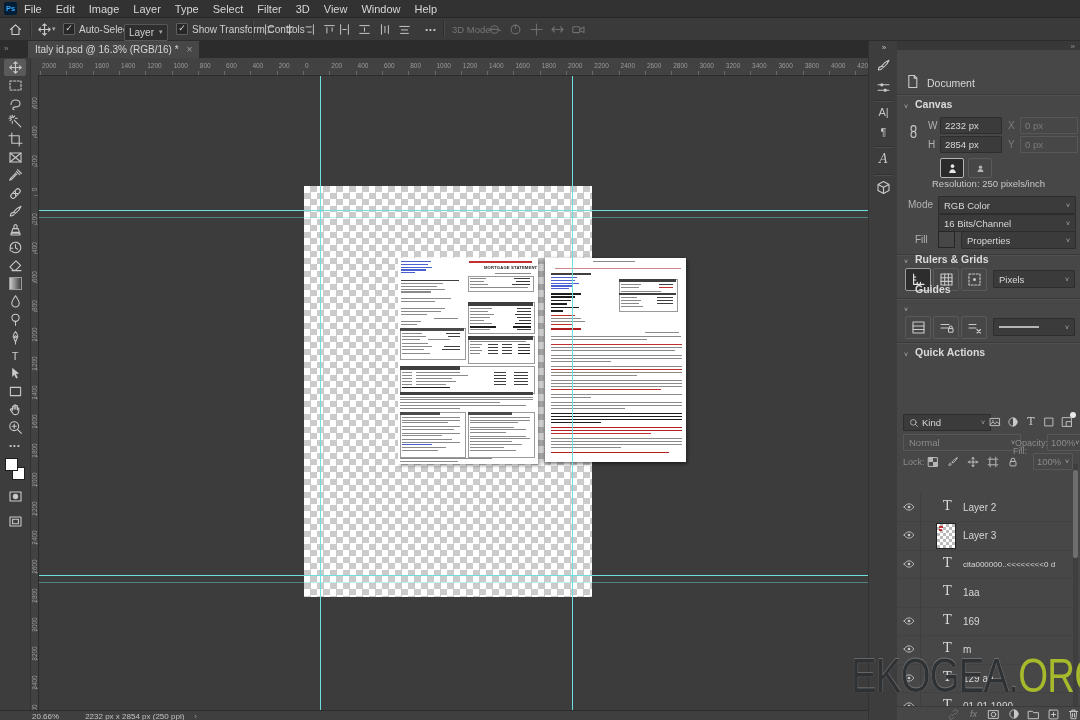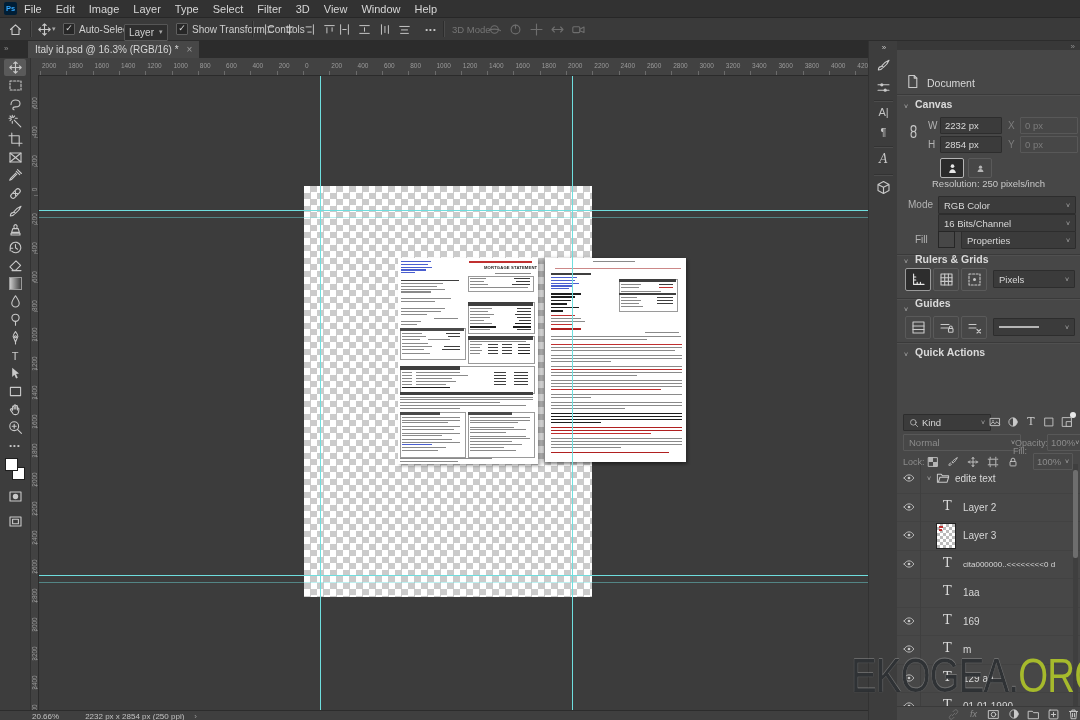--- a/index.html
+++ b/index.html
@@ -835,21 +835,21 @@
           </svg>
         </span>
       </div>
     <div class="psel" style="left:96px;top:230px;width:70px;">
         <span>Pixels</span>
         <span class="caret">˅</span>
       </div>
 
     <div class="pdivider" style="top:258px;"></div>
     <span class="chev" style="left:7px;top:266px;">˅</span>
-    <div class="sect" style="left:18px;top:257px;">Guides</div>
+    <div class="sect" style="left:18px;top:243px;">Guides</div>
     <div class="ibtn" style="left:8px;top:276px;">
         <span class="obicon">
           <svg width="15" height="15" viewBox="0 0 15 15" fill="none" stroke="#c9c9c9" stroke-width="1.1" stroke-linecap="round" stroke-linejoin="round">
             <rect x="2" y="2" width="11" height="11"></rect>
             <path d="M2 6h11M2 9.5h11"></path>
           </svg>
         </span>
       </div>
     <div class="ibtn" style="left:36px;top:276px;">
         <span class="obicon">
@@ -957,35 +957,20 @@
           </svg>
         </span>
       </div>
     <div class="lrow-label" style="left:116px;top:406px;">Fill:</div>
     <div class="psel dis" style="left:136px;top:413px;width:32px;height:15px;padding:0 3px;">
         <span>100%</span>
         <span class="caret">˅</span>
       </div>
 
     <div id="layerrows">
-        <div class="layer-row" style="top: 0px;">
-          <div class="lgutter">
-            <svg width="12" height="12" viewBox="0 0 15 15" fill="none" stroke="#c9c9c9" stroke-width="1.1" stroke-linecap="round" stroke-linejoin="round">
-              <path d="M1.5 7.5c1.6-2.6 3.6-3.9 6-3.9s4.4 1.3 6 3.9c-1.6 2.6-3.6 3.9-6 3.9s-4.4-1.3-6-3.9z"></path>
-              <circle cx="7.5" cy="7.5" r="1.7" fill="#c9c9c9" stroke="none"></circle>
-            </svg>
-          </div>
-          <span class="chev" style="left: 30px; top: 11px; position: absolute;">˅</span>
-          <span style="position: absolute; left: 39px; top: 7px;">
-            <svg width="14" height="14" viewBox="0 0 15 15" fill="none" stroke="#c9c9c9" stroke-width="1.1" stroke-linecap="round" stroke-linejoin="round">
-              <path d="M1.5 3.6h4.2l1.2 1.5h6.6v1.6H4.2L2.6 12H1.5zM4.2 6.7h9.3L11.9 12H2.6z"></path>
-            </svg>
-          </span>
-          <span class="lname" style="left: 58px;">edite text</span>
-        </div>
         <div class="layer-row" style="top: 28.5px;">
           <div class="lgutter">
             <svg width="12" height="12" viewBox="0 0 15 15" fill="none" stroke="#c9c9c9" stroke-width="1.1" stroke-linecap="round" stroke-linejoin="round">
               <path d="M1.5 7.5c1.6-2.6 3.6-3.9 6-3.9s4.4 1.3 6 3.9c-1.6 2.6-3.6 3.9-6 3.9s-4.4-1.3-6-3.9z"></path>
               <circle cx="7.5" cy="7.5" r="1.7" fill="#c9c9c9" stroke="none"></circle>
             </svg>
           </div>
           <span class="lT" style="left: 46px;">T</span>
           <span class="lname" style="left: 66px;">Layer 2</span>
         </div>

